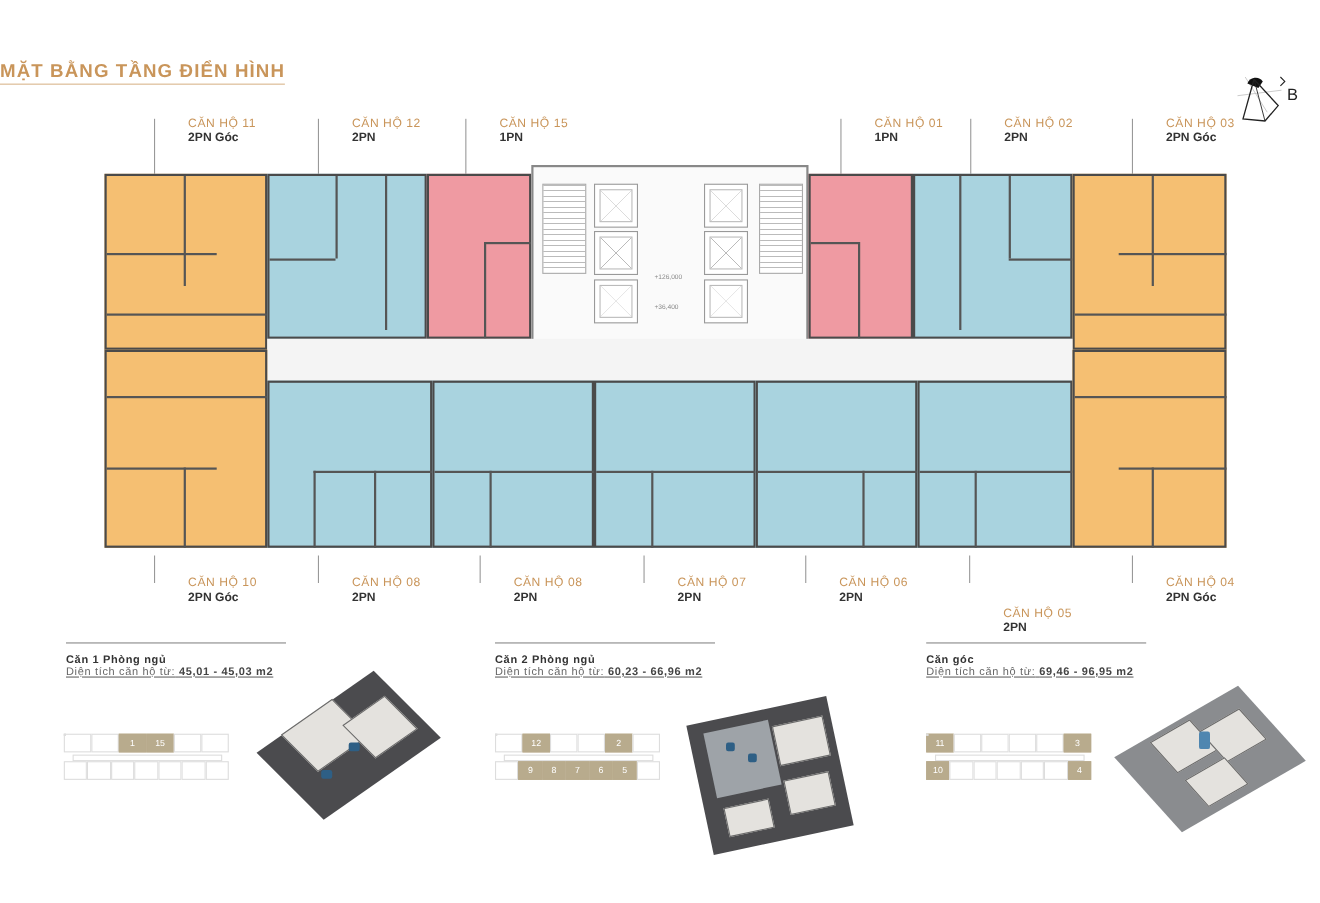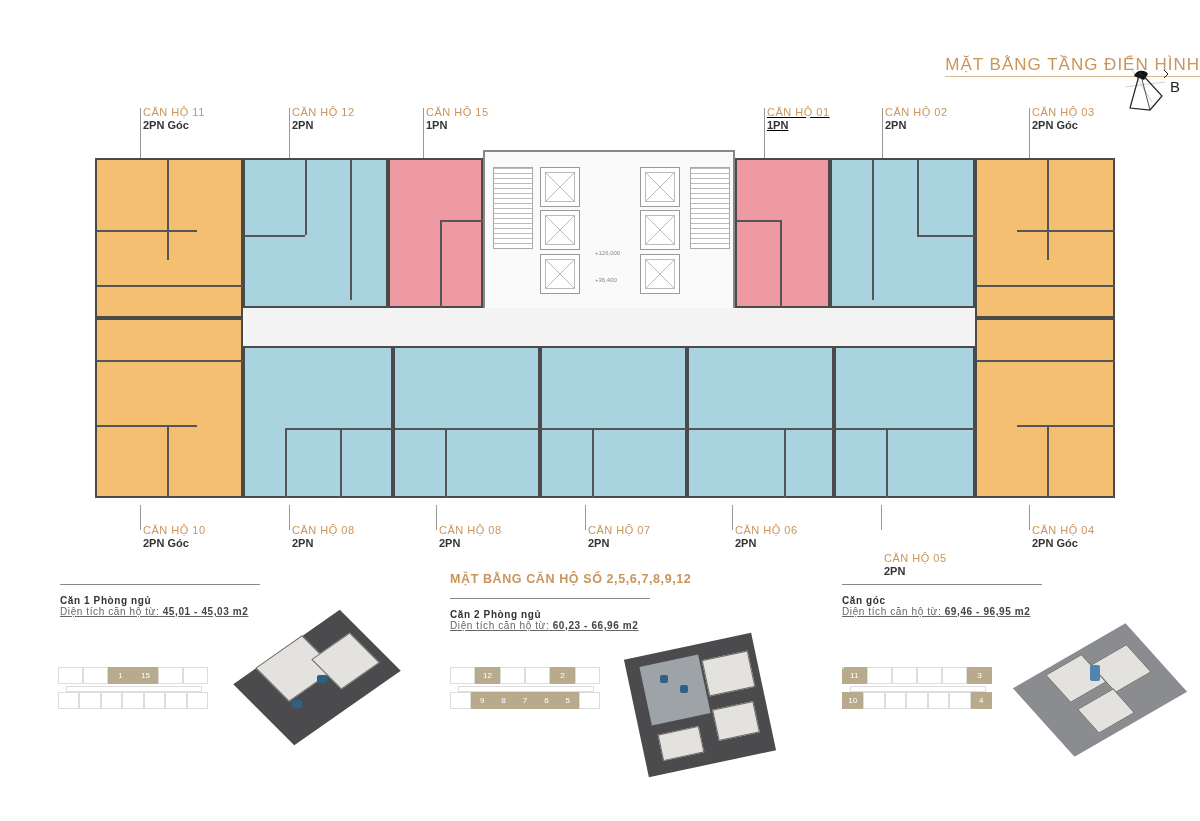--- a/index.html
+++ b/index.html
@@ -1,20 +1,20 @@
 <!DOCTYPE html>
 <html><head>
 <meta charset="utf-8">
 <style>
   html, body { margin:0; padding:0; background:#ffffff; }
   body { width:1200px; height:821px; position:relative; overflow:hidden; font-family:"Liberation Sans", sans-serif; }
-  .title { position:absolute; left:0; width:1200px; top:55px; text-align:right; font-size:17px; font-weight:normal; letter-spacing:1px; color:#c9955a; }
+  .title { position:absolute; left:0; width:1200px; top:55px; text-align:left; font-size:17px; font-weight:bold; letter-spacing:1px; color:#c9955a; }
   .title span { border-bottom:1px solid #d9b68c; padding-bottom:2px; }
   .compass { position:absolute; left:1120px; top:62px; width:70px; height:50px; }
-  .unit-label { position:absolute; font-size:11px; line-height:13px; }
+  .unit-label { position:absolute; font-size:11px; line-height:13px;margin-left:28px; }
   .unit-label .name { color:#c9955a; letter-spacing:0.5px; }
   .unit-label .type { color:#333; font-weight:bold; }
   .tick { position:absolute; width:1px; background:#999; }
 
   .plan { position:absolute; left:95px; top:150px; width:1020px; height:355px; }
   .unit { position:absolute; border:2px solid #4a4a4a; box-sizing:border-box; }
   .orange { background:#f5bf72; }
   .blue { background:#a9d3df; }
   .pink { background:#ef9aa2; }
   .room-line { position:absolute; background:#555; }
@@ -69,21 +69,21 @@
 <div class="unit-label" style="left:292px;top:106px;">
     <div class="name">CĂN HỘ 12</div>
     <div class="type">2PN</div>
   </div>
 <div class="tick" style="left:289px;top:108px;height:50px;"></div>
 <div class="unit-label" style="left:426px;top:106px;">
     <div class="name">CĂN HỘ 15</div>
     <div class="type">1PN</div>
   </div>
 <div class="tick" style="left:423px;top:108px;height:50px;"></div>
-<div class="unit-label" style="left:767px;top:106px;text-decoration:underline;">
+<div class="unit-label" style="left:767px;top:106px;">
     <div class="name">CĂN HỘ 01</div>
     <div class="type">1PN</div>
   </div>
 <div class="tick" style="left:764px;top:108px;height:50px;"></div>
 <div class="unit-label" style="left:885px;top:106px;">
     <div class="name">CĂN HỘ 02</div>
     <div class="type">2PN</div>
   </div>
 <div class="tick" style="left:882px;top:108px;height:50px;"></div>
 <div class="unit-label" style="left:1032px;top:106px;">
@@ -236,21 +236,20 @@
 </div>
 <div class="render" style="left:232px;top:605px;width:180px;height:140px;">
   <div class="slab" style="left:20px;top:30px;width:130px;height:85px;transform:rotate(-35deg) skewX(10deg);"></div>
   <div class="room" style="left:35px;top:40px;width:55px;height:45px;transform:rotate(-35deg) skewX(10deg);"></div>
   <div class="room" style="left:90px;top:35px;width:45px;height:40px;transform:rotate(-35deg) skewX(10deg);"></div>
   <div class="accent" style="left:85px;top:70px;width:10px;height:8px;"></div>
   <div class="accent" style="left:60px;top:95px;width:10px;height:8px;"></div>
 </div>
 
 <div class="section" style="left:450px;">
-  <h3>MẶT BẰNG CĂN HỘ SỐ 2,5,6,7,8,9,12</h3>
   <div class="rule"></div>
   <div class="sub">Căn 2 Phòng ngủ</div>
   <div class="area"><span>Diện tích căn hộ từ:</span> <b>60,23 - 66,96 m2</b></div>
 </div>
 <div class="keyplan" style="left:450px;">
   <div class="kp-row" style="top:0;">
     <div class="kp-cell"></div>
     <div class="kp-cell on">12</div>
     <div class="kp-cell"></div>
     <div class="kp-cell core"></div>

